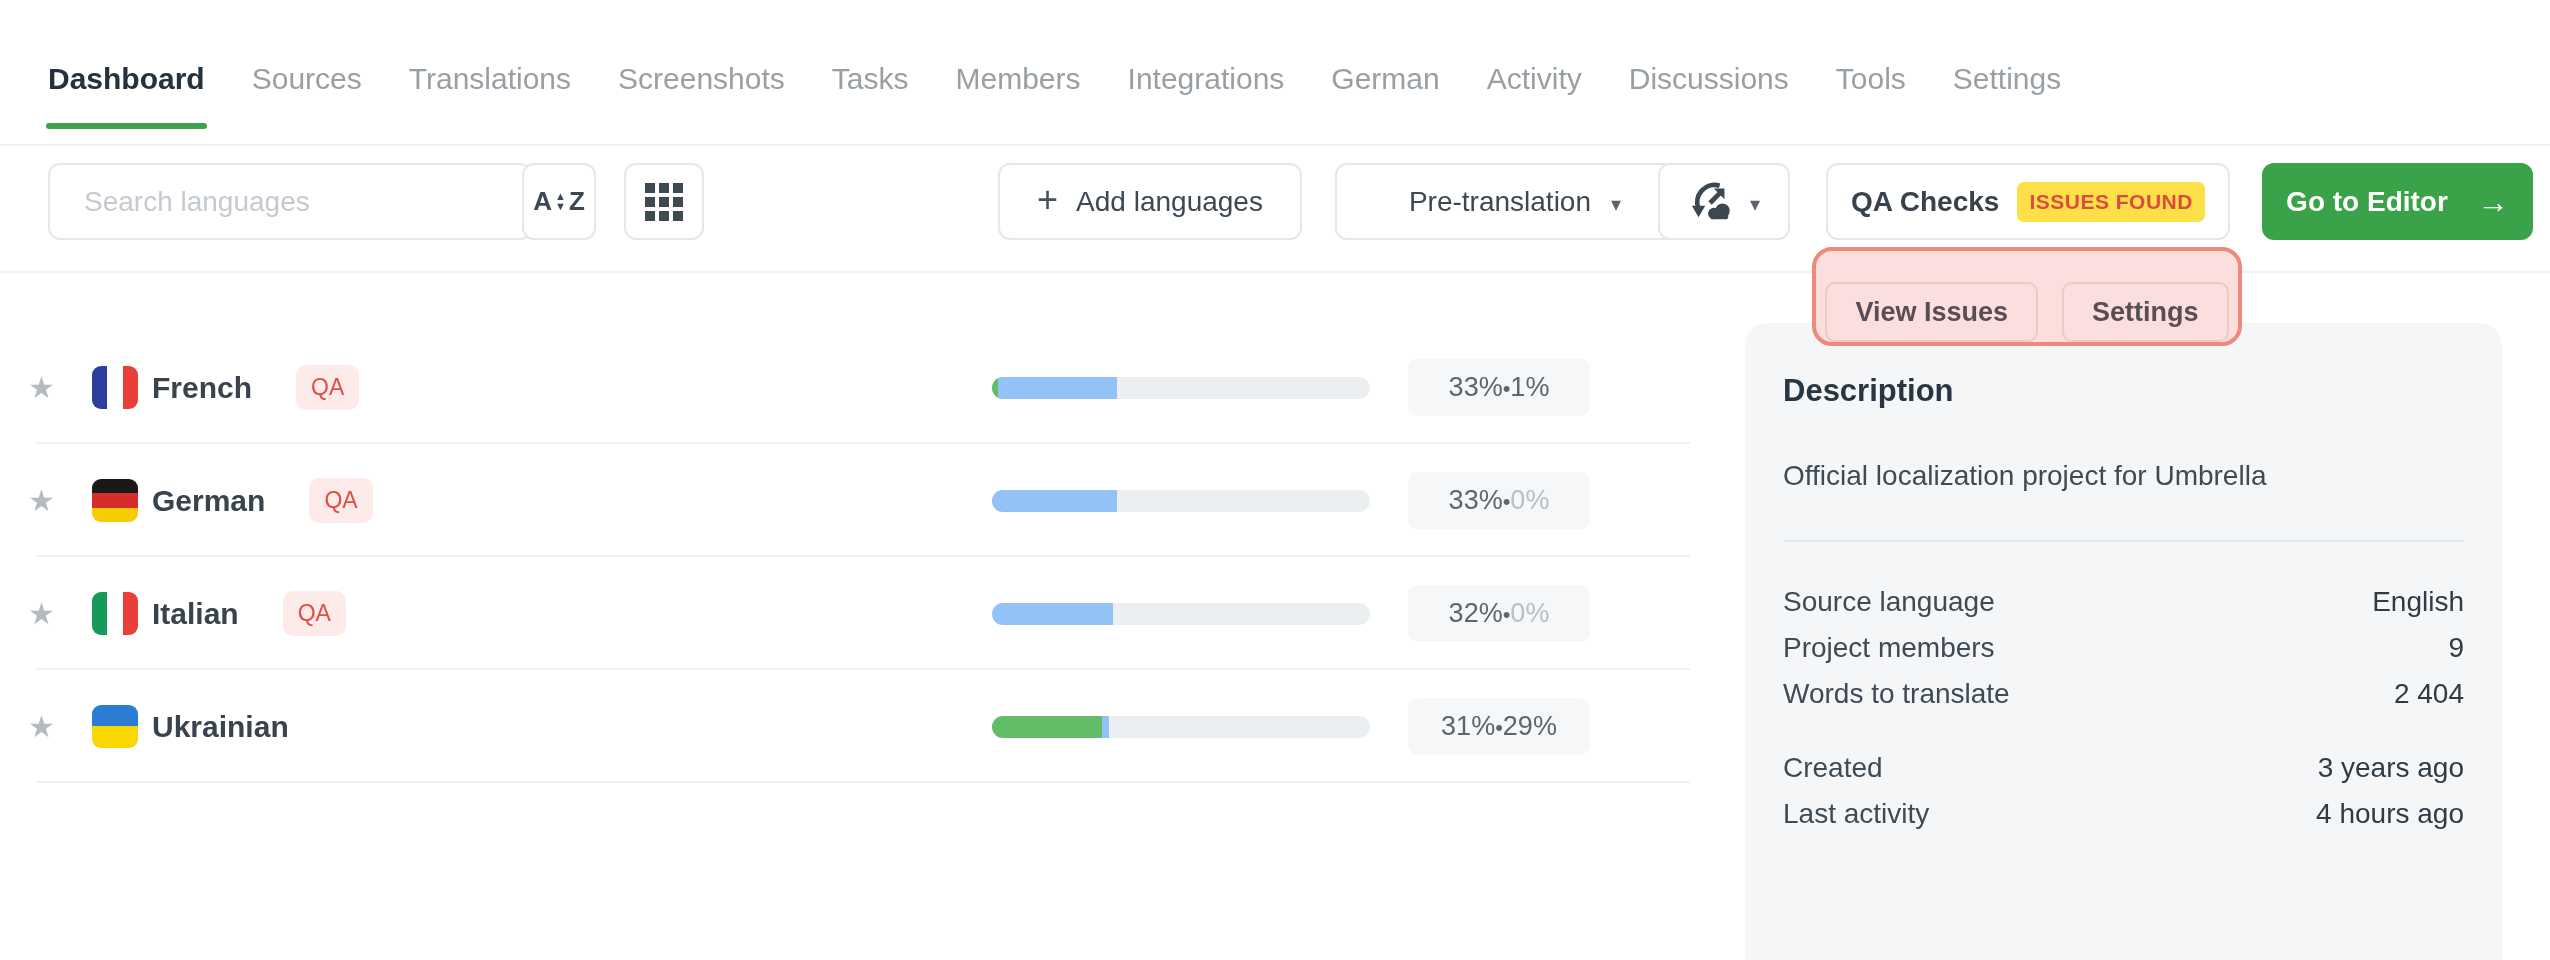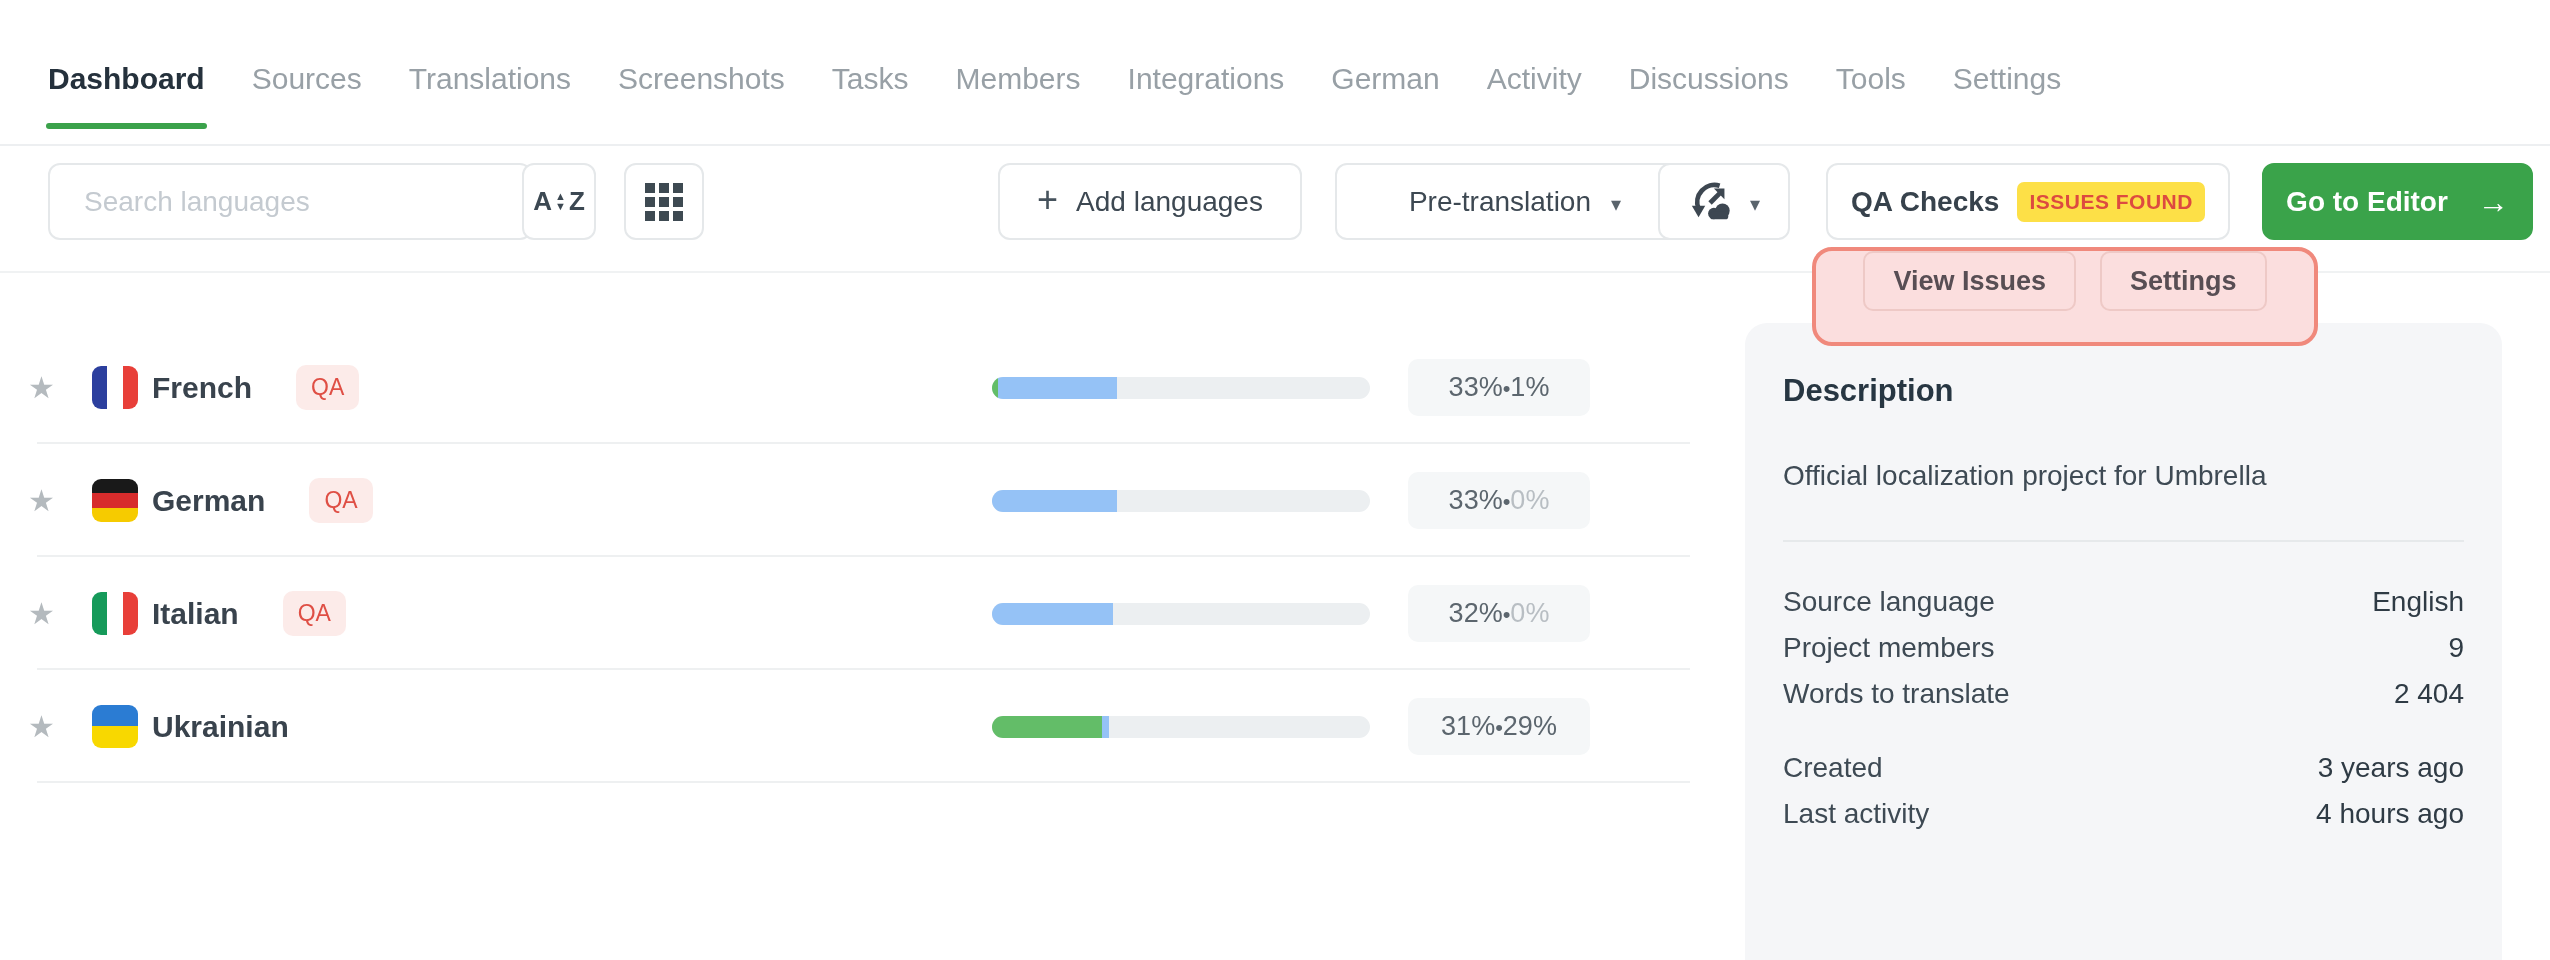--- a/index.html
+++ b/index.html
@@ -35,23 +35,23 @@
   .btn-editor .arrow { font-size:31px; margin-top:2px; }
   .plus { font-size:36px; font-weight:400; color:#46525c; margin-top:-4px; }
   .caret { font-size:20px; color:#5a646c; margin-top:4px; }
   .issues-badge { background:#fde047; color:#dd4a40; font-size:21px; font-weight:700;
     letter-spacing:.5px; padding:8px 12px; border-radius:7px; white-space:nowrap; }
   .az { display:flex; align-items:center; gap:3px; font-weight:700; font-size:26px; color:#3c4852; }
   .az .tris { display:flex; flex-direction:column; line-height:9px; font-size:11px; gap:1px; color:#3c4852; }
   .toolbar-divider { position:absolute; top:271px; left:0; width:2550px; height:2px; background:#f0f2f3; }
 
   
-  .qa-popup { position:absolute; left:1812px; top:247px; width:506px; height:99px;
+  .qa-popup { position:absolute; left:1812px; top:247px; width:430px; height:99px;
     background:#fbdede; border:4px solid #f0897c; border-radius:20px; z-index:6;
-    display:flex; align-items:flex-start; justify-content:center; gap:24px; }
+    display:flex; align-items:flex-end; justify-content:center; gap:24px; }
   .popup-btn { border:2px solid #eec9c6; border-radius:10px; background:transparent;
     font-size:27px; font-weight:600; color:#584e54; height:60px; padding:0 28px;
     display:flex; align-items:center; cursor:pointer; font-family:inherit; }
 
   
   .lang-list { position:absolute; top:331px; left:0; width:1690px; }
   .lang-row { position:relative; height:113px; display:flex; align-items:center; }
   .lang-row::after { content:""; position:absolute; left:37px; right:0; bottom:0;
     height:2px; background:#eef0f1; }
   .star { position:absolute; left:28px; font-size:30px; color:#b4babe; cursor:pointer; }

